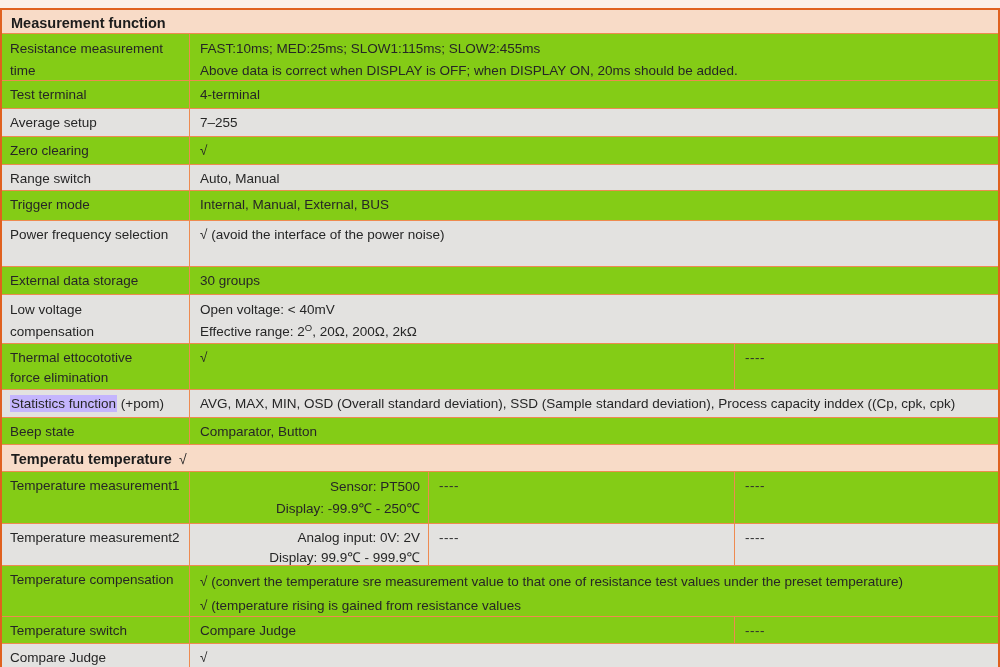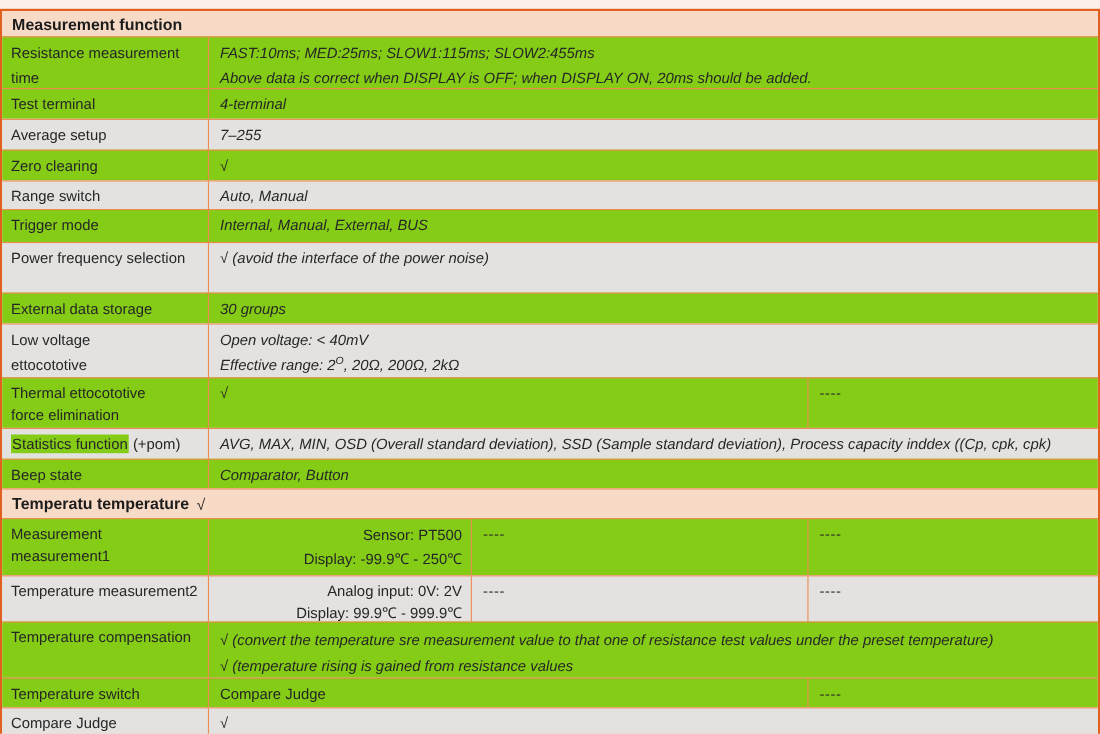--- a/index.html
+++ b/index.html
@@ -21,33 +21,33 @@
   .light { background:#84cc16; }
   .gray  { background:#e3e2e0; }
   .peach { background:#f8dbc7; }
 
   .h23{height:23px} .h47{height:47px} .h28{height:28px} .h26{height:26px}
   .h30{height:30px} .h46{height:46px} .h49{height:49px} .h27{height:27px}
   .h52{height:52px} .h42{height:42px} .h51{height:51px} .h24{height:24px}
 
   .cell { padding:4px 8px 2px 8px; line-height:20px; overflow:hidden; }
   .c-label { width:187px; flex:none; }
-  .c-full  { flex:1; border-left:1px solid #ee8a50; padding-left:10px;font-style:italic; }
+  .c-full  { flex:1; border-left:1px solid #ee8a50; padding-left:10px; }
   .c-mid   { width:545px; flex:none; border-left:1px solid #ee8a50; padding-left:10px; }
   .c-s1    { width:239px; flex:none; border-left:1px solid #ee8a50; padding-left:16px;text-align:right; }
   .c-s2    { width:306px; flex:none; border-left:1px solid #ee8a50; padding-left:10px; }
   .c-end   { flex:1; border-left:1px solid #ee8a50; padding-left:10px; }
 
   .hdr { padding:2px 8px 0 9px; display:flex; align-items:center; }
   .hdr .t { font-weight:bold; font-size:14.5px; color:#1c1c1c; }
   .hdr .chk { font-weight:normal; font-size:14px; margin-left:7px; }
 
   .ml { line-height:22px; }
   .ml2 { line-height:24px; }
-  .hl { background:#84cc16; padding:1px 1px; }
+  .hl { background:#c4b5fd; padding:1px 1px; }
   sup { font-size:9.5px; vertical-align:super; line-height:0; }
   .dash { letter-spacing:0.5px; color:#2e2e2e; }
 </style>
 </head>
 <body>
 
 <div class="page">
   <div class="spec-table">
 
     <div class="row peach h23 hdr first">
@@ -96,21 +96,21 @@
     </div>
 
     <div class="row light h28">
       <div class="cell c-label">External data storage</div>
       <div class="cell c-full">30 groups</div>
     </div>
 
     <div class="row gray h49">
       <div class="cell c-label ml">
         <div>Low voltage</div>
-        <div>ettocototive</div>
+        <div>compensation</div>
       </div>
       <div class="cell c-full ml">
         <div>Open voltage: &lt; 40mV</div>
         <div><span>Effective range: 2</span><sup>O</sup><span>, 20Ω, 200Ω, 2kΩ</span></div>
       </div>
     </div>
 
     <div class="row light h46">
       <div class="cell c-label">
         <div>Thermal ettocototive</div>
@@ -129,21 +129,21 @@
       <div class="cell c-label">Beep state</div>
       <div class="cell c-full">Comparator, Button</div>
     </div>
 
     <div class="row peach h27 hdr">
       <span class="t">Temperatu temperature</span>
       <span class="chk">√</span>
     </div>
 
     <div class="row light h52">
-      <div class="cell c-label">Measurement measurement1</div>
+      <div class="cell c-label">Temperature measurement1</div>
       <div class="cell c-s1 ml">
         <div>Sensor: PT500</div>
         <div>Display: -99.9℃ - 250℃</div>
       </div>
       <div class="cell c-s2 dash">----</div>
       <div class="cell c-end dash">----</div>
     </div>
 
     <div class="row gray h42">
       <div class="cell c-label">Temperature measurement2</div>

